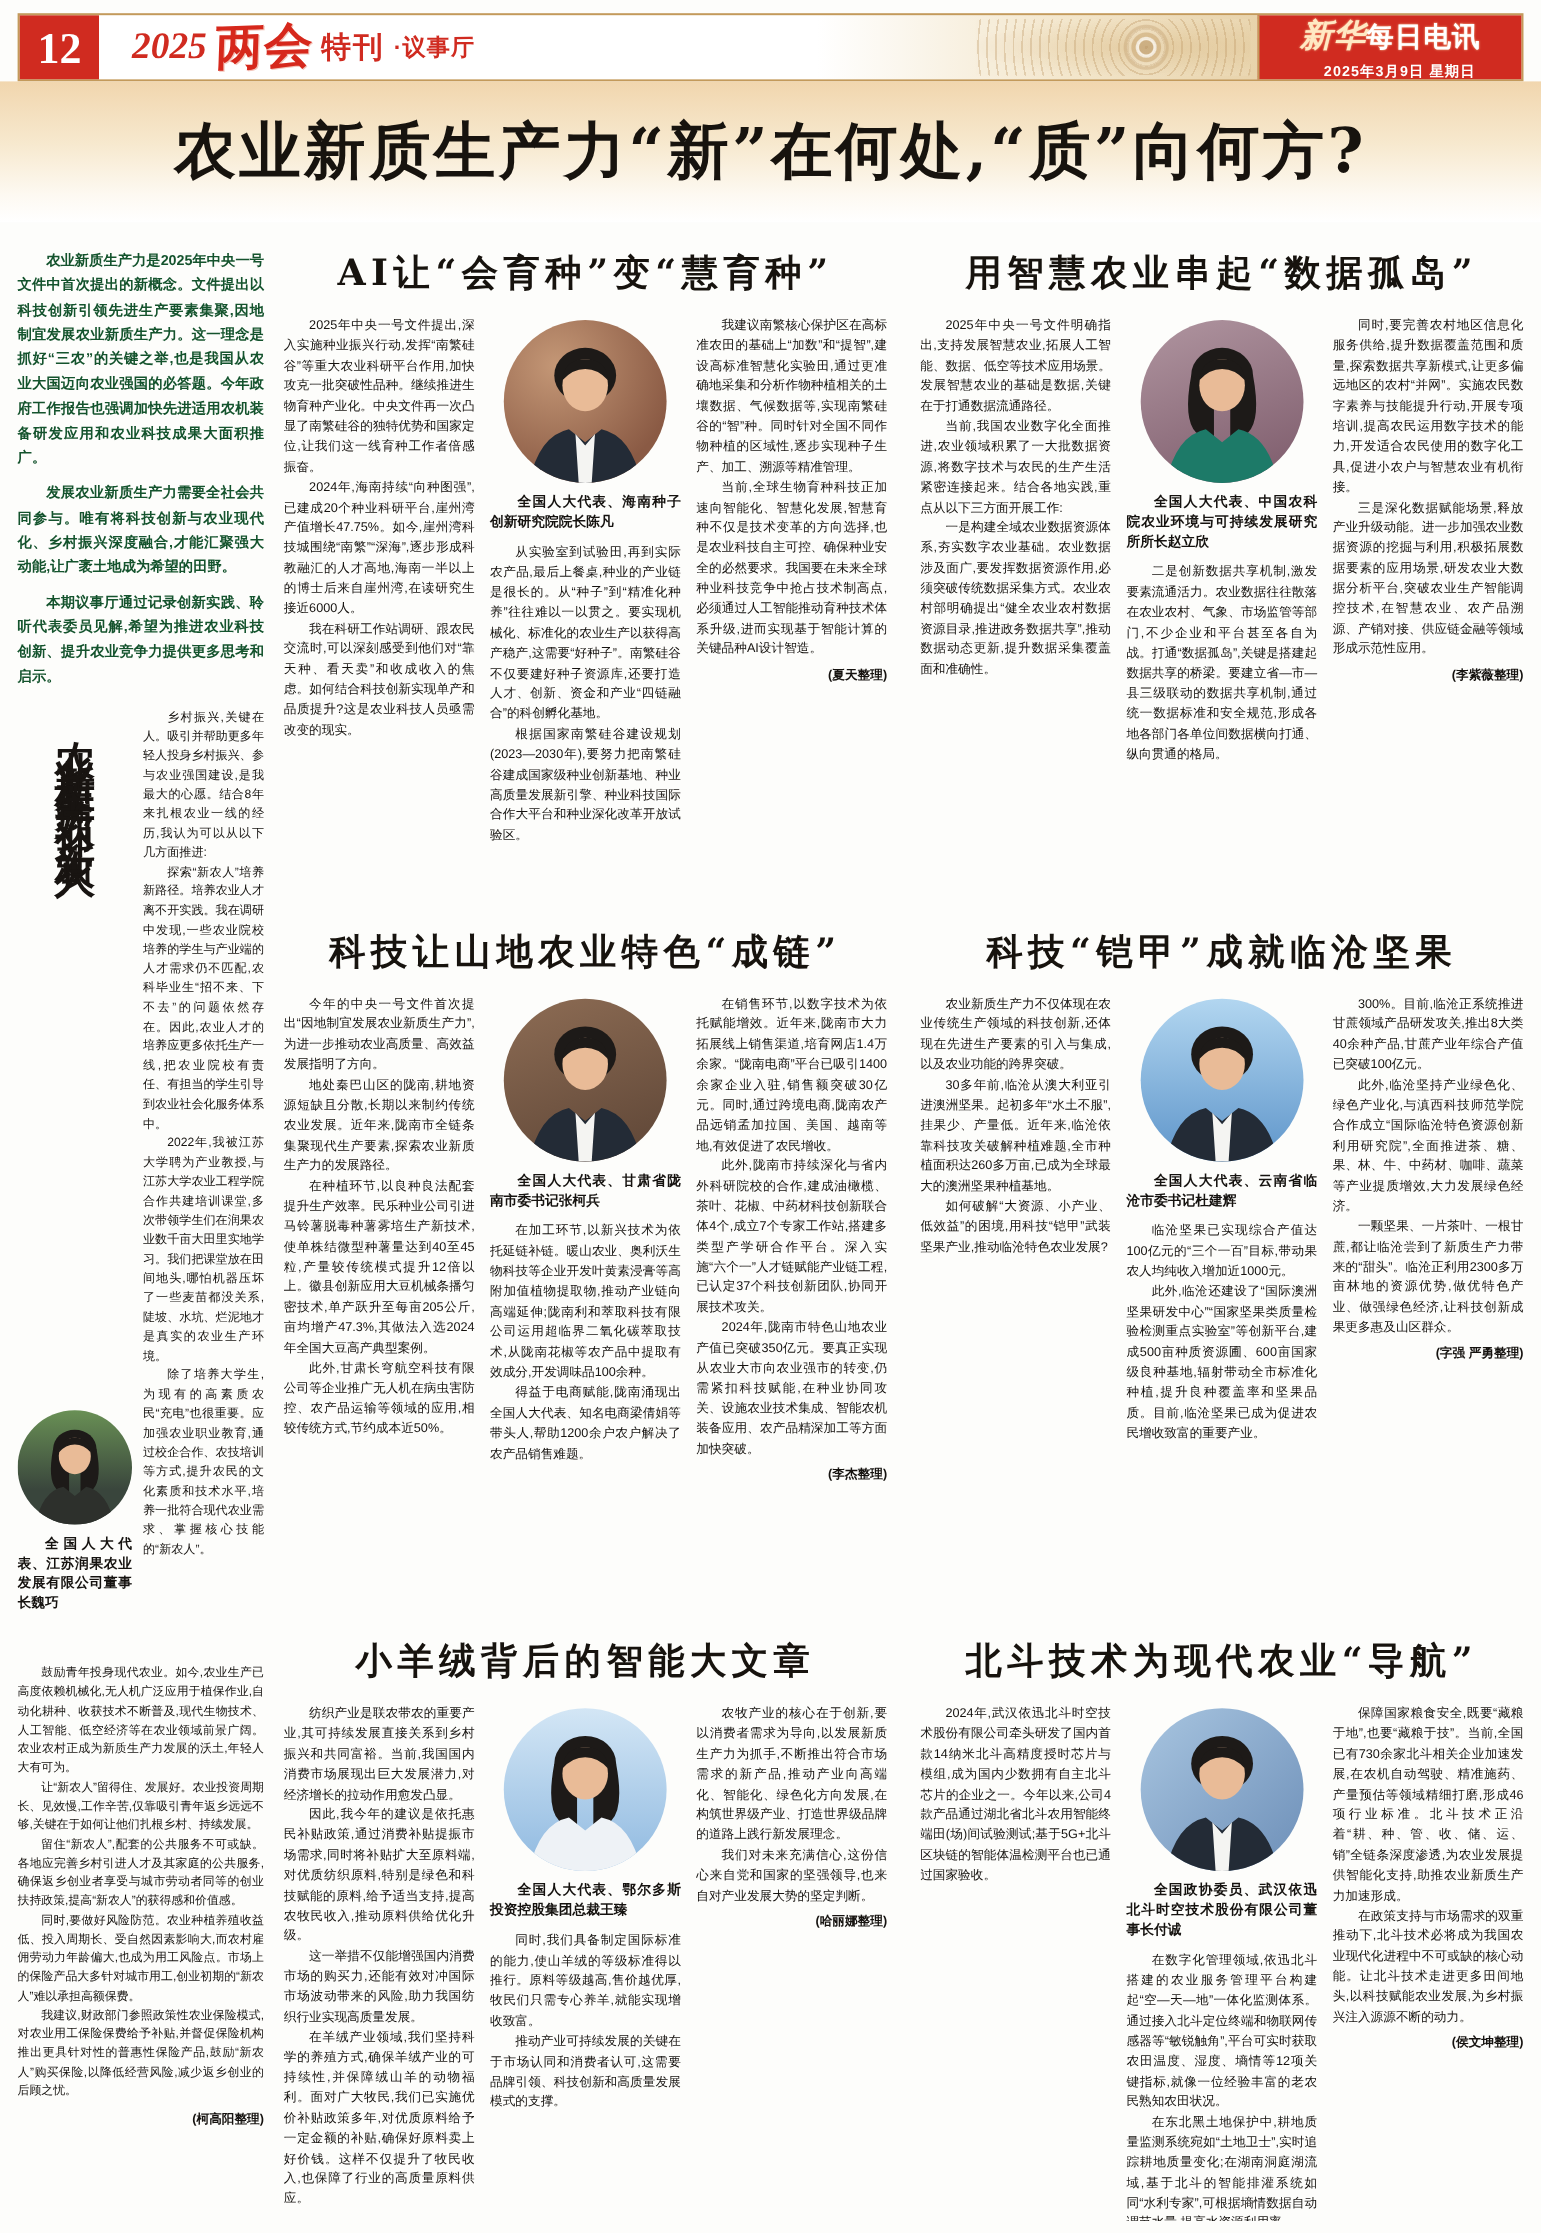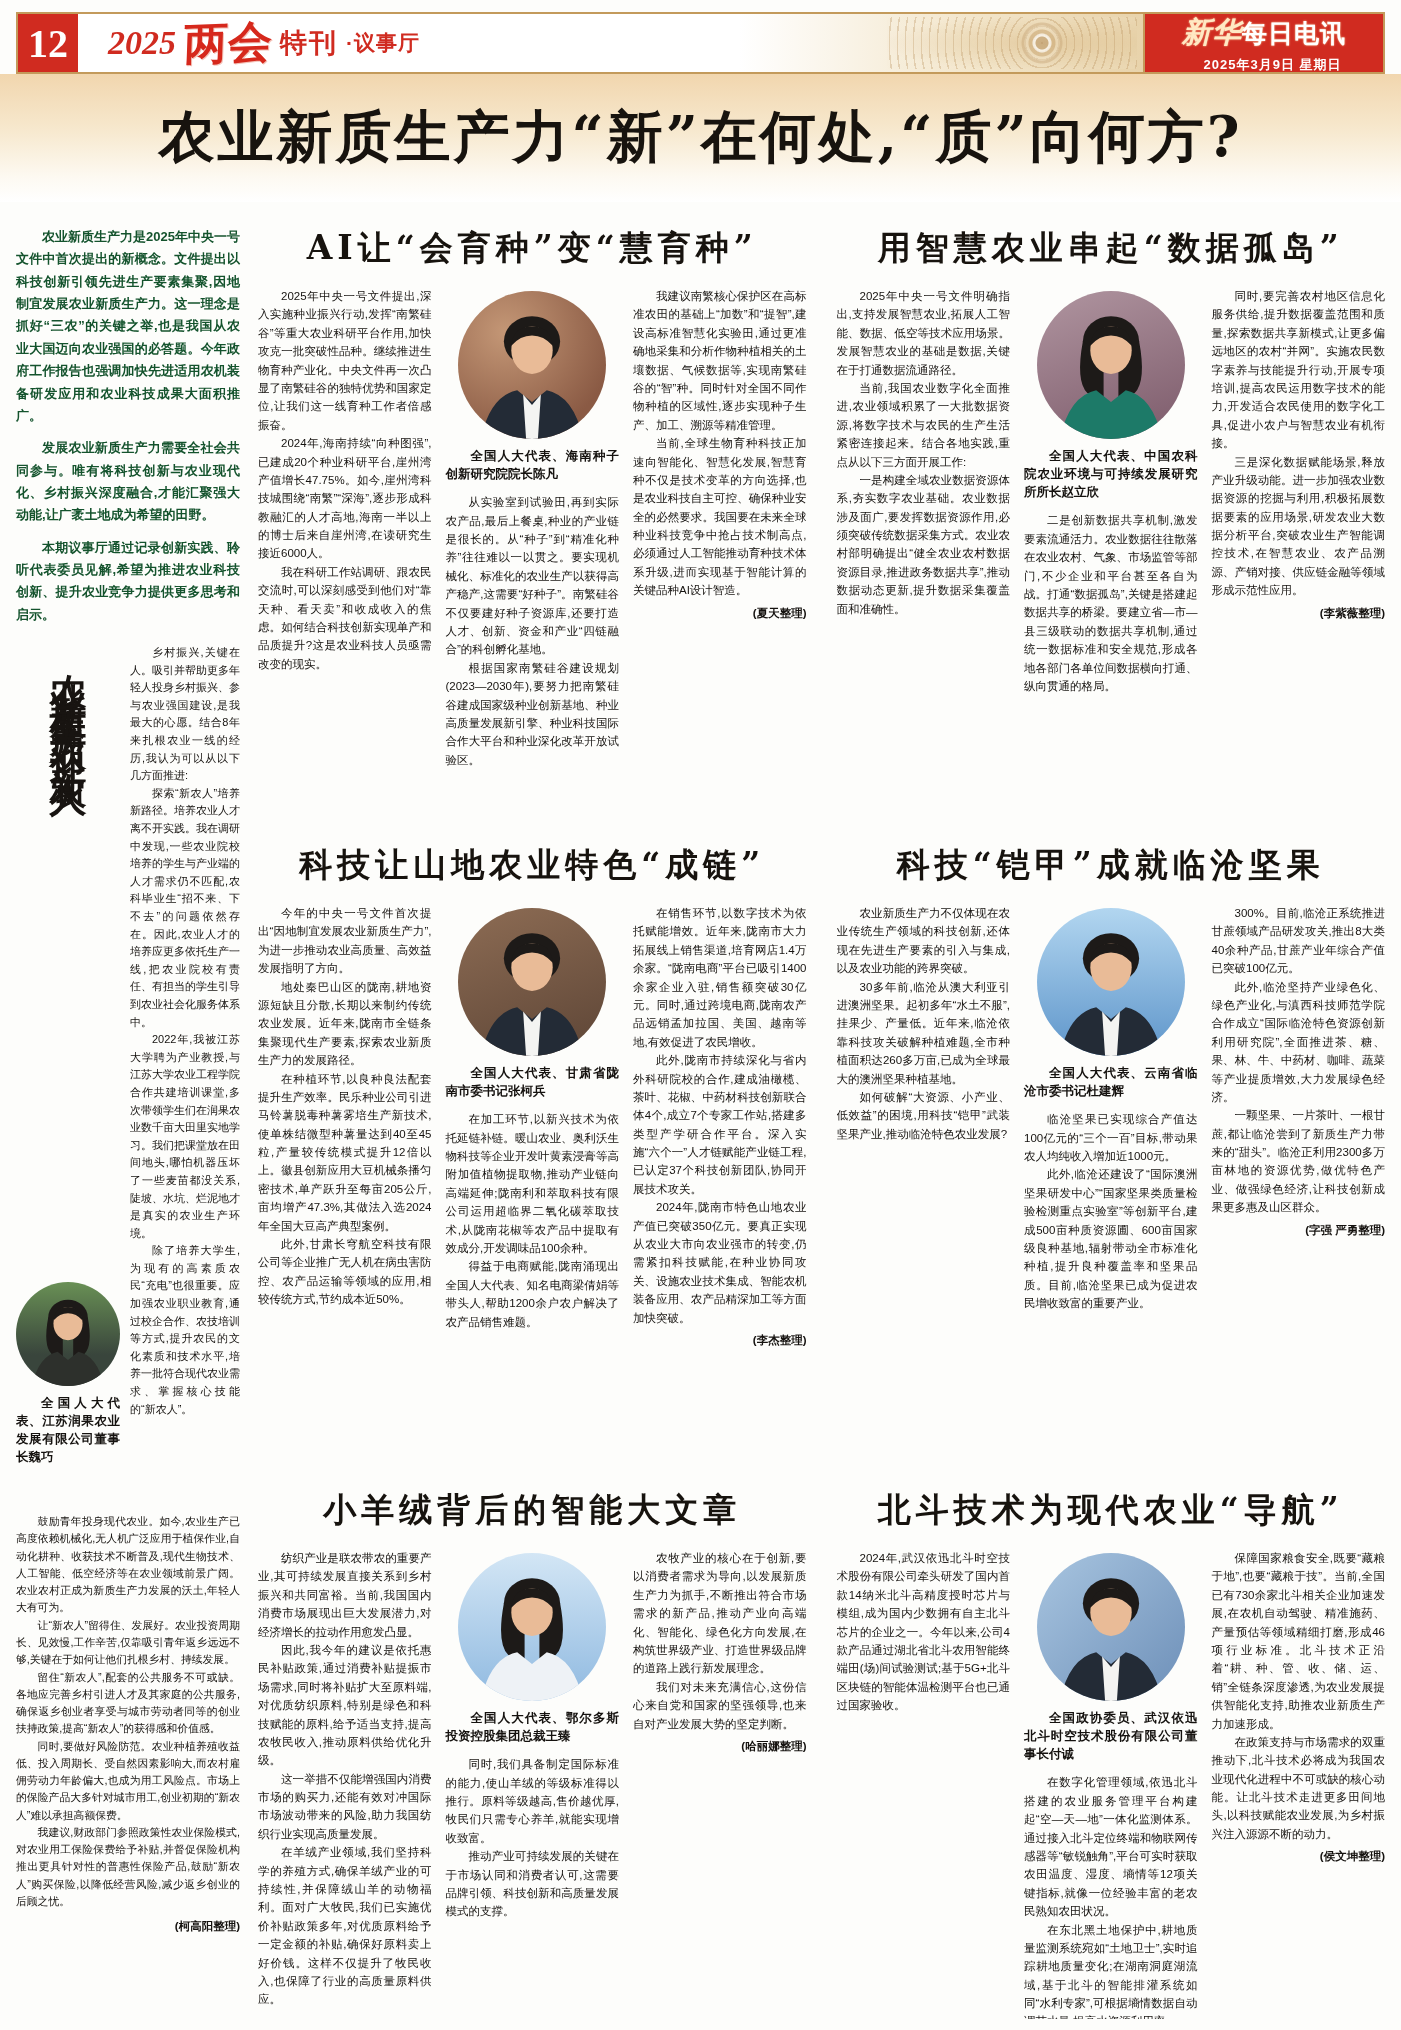--- a/index.html
+++ b/index.html
@@ -3,21 +3,21 @@
 <meta charset="utf-8">
 <style>
   html,body{margin:0;padding:0;}
   body{width:1401px;height:2030px;background:#fdfdfb;color:#15120f;
        font-family:"Liberation Sans",sans-serif;overflow:hidden;position:relative;}
   .page{padding:0 16px;}
 
   
   .masthead-strip{display:flex;height:58px;margin-top:12px;border:2px solid #c39a5b;
       box-shadow:inset 0 0 0 2px #fff, inset 0 0 0 3px #d9bc85;background:#fff;}
-  .pageno{width:60px;background:#d02b20;color:#fff;display:flex;align-items:center;justify-content:center;
+  .pageno{width:72px;background:#d02b20;color:#fff;display:flex;align-items:center;justify-content:center;
       font-family:"Liberation Serif",serif;font-weight:bold;font-size:40px;}
   .banner{flex:1;position:relative;display:flex;align-items:baseline;gap:8px;
       padding:0 0 0 30px;align-items:center;overflow:hidden;
       background:linear-gradient(90deg,#ffffff 0%,#ffffff 62%,#f3e6cb 84%,#e8d3ab 100%);}
   .banner-year{color:#d02b20;font-family:"Liberation Serif",serif;font-weight:bold;font-style:italic;font-size:34px;}
   .banner-brand{color:#d6281c;font-family:"DejaVu Serif",serif;font-weight:bold;font-size:44px;
       transform:rotate(-2deg) skewX(-4deg);line-height:1;text-shadow:1px 1px 0 #f3c4ba;}
   .banner-suffix{color:#d02b20;font-weight:bold;font-size:27px;letter-spacing:2px;}
   .banner-sub{color:#d02b20;font-weight:bold;font-size:21px;letter-spacing:1px;}
   .eye{position:absolute;right:6px;top:3px;bottom:3px;width:250px;border-radius:3px;opacity:.85;

